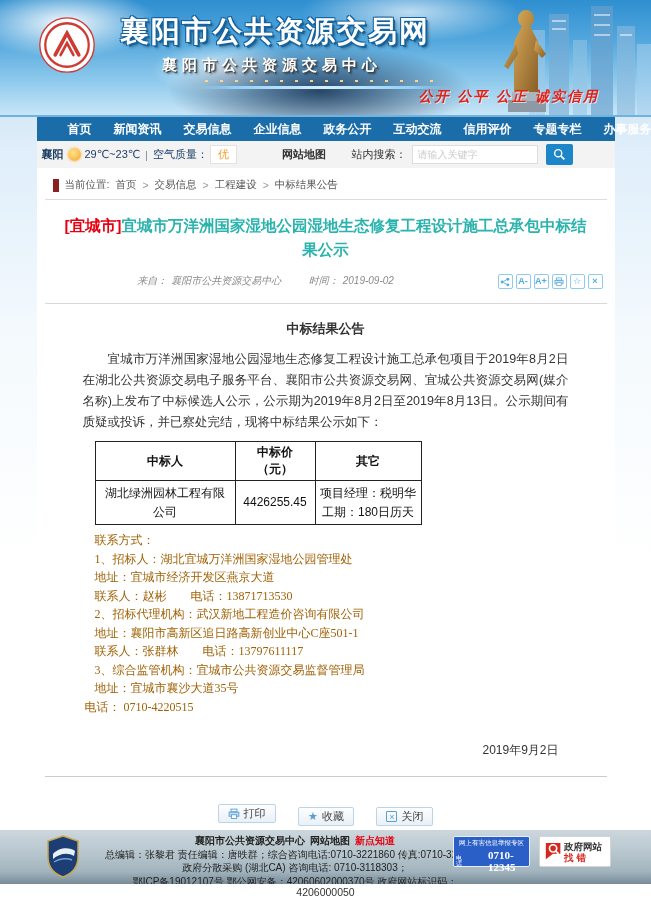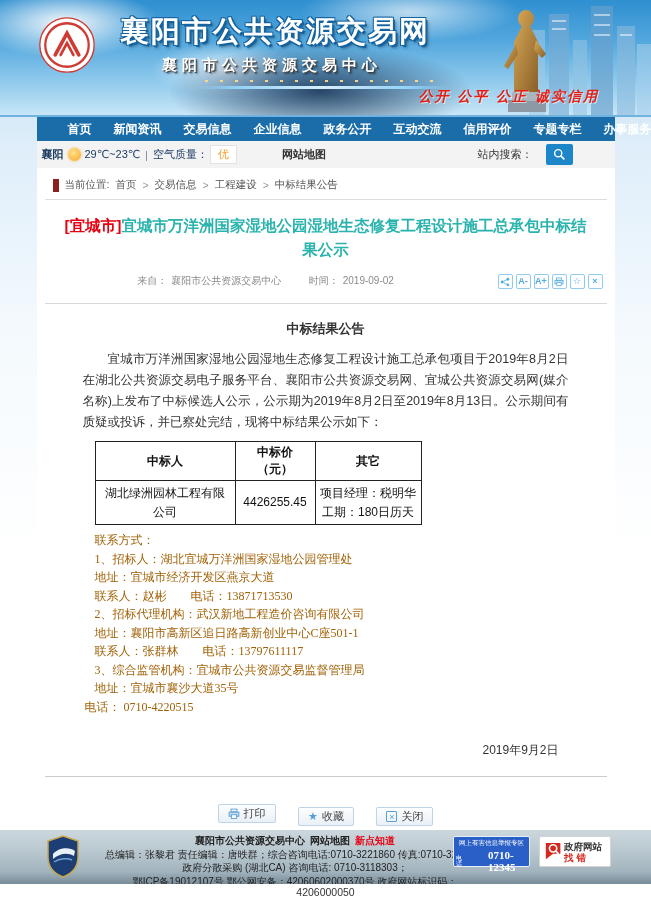--- a/index.html
+++ b/index.html
@@ -65,21 +65,21 @@
   .bc-marker { display: inline-block; width: 6px; height: 13px; background: #8b2020; margin-right: 5px; }
   .breadcrumb span { margin-right: 6px; }
   .bc-item { cursor: pointer; }
   .bc-sep { color: #999; }
 
   .article-title { margin: 14px 28px 0; text-align: center; font-size: 15.5px; font-weight: bold; line-height: 24px; }
   .article-title .tag { color: #e60012; }
   .article-title .tit { color: #2bb3ad; }
 
   .meta-row { position: relative; margin-top: 12px; height: 16px; }
-  .meta-text { display: block; text-align: center; font-size: 10px; color: #8a8a8a; padding-right: 120px; }
+  .meta-text { display: block; text-align: center; font-size: 10px; color: #8a8a8a; padding-right: 120px; font-style: italic; }
   .meta-text span { margin: 0 2px; }
   .tools { position: absolute; right: 12px; top: 0; display: flex; gap: 3px; }
   .tool { width: 15px; height: 15px; border: 1px solid #8fcaf0; border-radius: 2px; color: #53aadf;
     display: inline-flex; align-items: center; justify-content: center; font-size: 9px; font-weight: bold;
     background: #fff; cursor: pointer; line-height: 1; }
 
   .divider { border-top: 1px solid #d8d8d8; margin: 13px 8px 0; }
 
   .doc-heading { text-align: center; font-size: 13px; font-weight: bold; color: #333; line-height: 23px; margin-top: 13px; }
   .doc-body { margin: 9px 46px 0; font-size: 12.5px; color: #333; line-height: 21px; text-align: justify; text-indent: 2em; }
@@ -208,20 +208,21 @@
   <div class="utility">
     <span class="u-city">襄阳</span>
     <span class="sun"></span>
     <span>29℃~23℃</span>
     <span class="u-sep">|</span>
     <span>空气质量：</span>
     <span class="aq-box">优</span>
     <span class="u-sitemap">网站地图</span>
     <span class="u-right">
       <span class="search-label">站内搜索：</span>
+      <input class="search-input" placeholder="请输入关键字" style="">
       <button class="search-btn">
         <svg width="13" height="13" viewBox="0 0 20 20">
           <circle cx="8" cy="8" r="5.5" fill="none" stroke="#fff" stroke-width="2.2"></circle>
           <line x1="12.5" y1="12.5" x2="17.5" y2="17.5" stroke="#fff" stroke-width="2.6"></line>
         </svg>
       </button>
     </span>
   </div>
 
   <div class="page">

